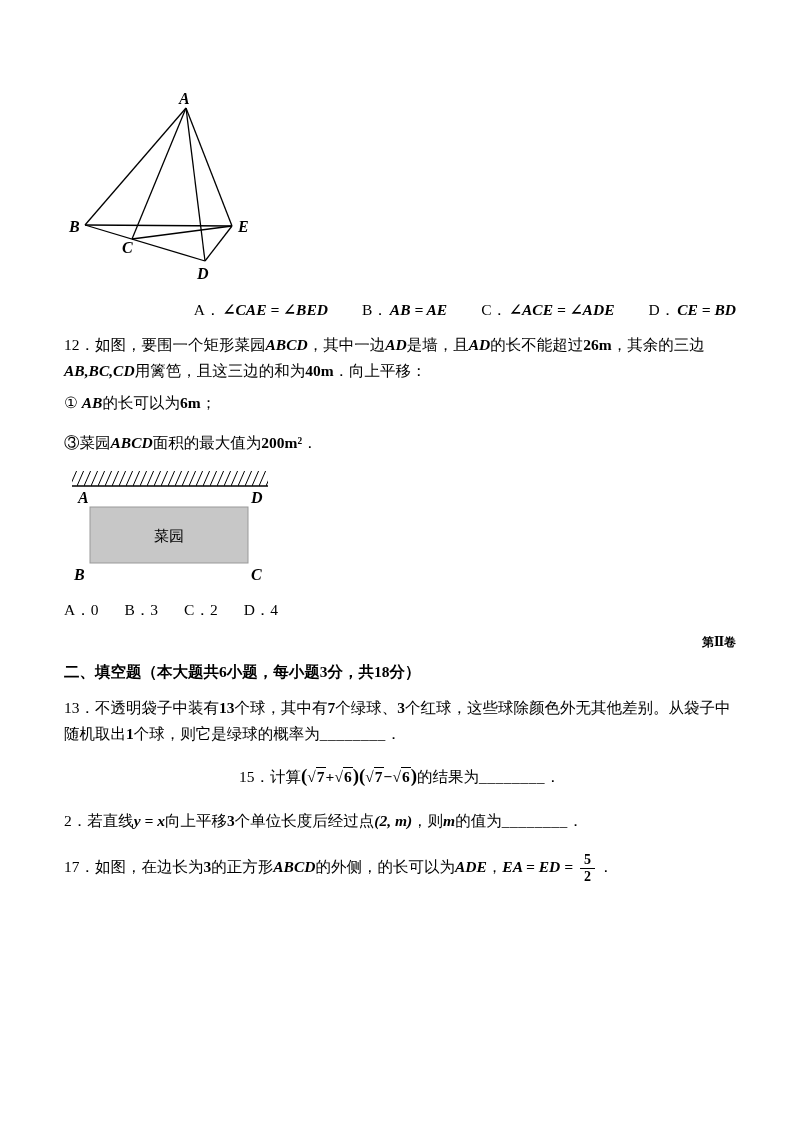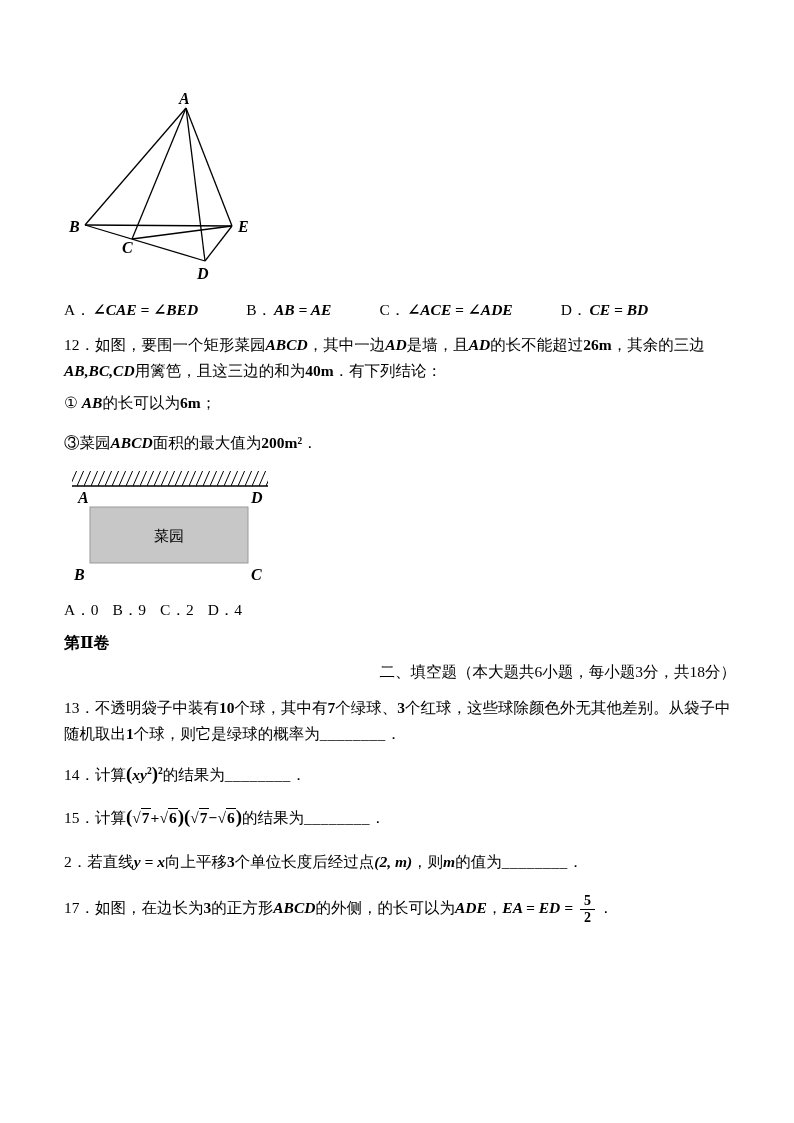--- a/index.html
+++ b/index.html
@@ -7,28 +7,28 @@
   .page{position:relative;width:794px;height:1123px;box-sizing:border-box;
         padding:92px 58px 0 64px;background:#fff;overflow:hidden;}
   .para{font-size:15.5px;line-height:26px;margin:0;}
   .m{font-style:italic;font-weight:bold;}
   .b{font-weight:bold;}
   .bp{font-weight:bold;font-size:1.22em;}
   sup{font-size:0.62em;font-weight:bold;line-height:0;vertical-align:super;}
   .radn{font-weight:bold;border-top:1.5px solid #000;padding:0 1px;}
   .radw{font-weight:bold;}
   .fig1wrap{margin:0 0 0 4px;height:192px;}
-  .opt-row{display:flex;gap:48px;font-size:15.5px;margin-top:14px;line-height:24px;}
-  .opt-row2{display:flex;gap:14px;font-size:15.5px;margin-top:16px;line-height:24px;}
+  .opt-row{display:flex;gap:34px;font-size:15.5px;margin-top:14px;line-height:24px;justify-content:flex-end;}
+  .opt-row2{display:flex;gap:26px;font-size:15.5px;margin-top:16px;line-height:24px;}
   .opt .ol{margin-right:2px;}
   .mt6{margin-top:6px;}.mt10{margin-top:10px;}.mt12{margin-top:12px;}
-  .mt14{margin-top:14px;font-family:Liberation Serif, serif;}.mt16{margin-top:16px;}.mt18{margin-top:18px;}
+  .mt14{margin-top:14px;font-family:Liberation Serif, serif;}.mt16{margin-top:16px;text-align:center;}.mt18{margin-top:18px;}
   .fig2wrap{margin:14px 0 0 6px;height:112px;}
-  .center-title{text-align:left;font-weight:bold;font-size:16px;margin:8px 0 0 0;line-height:25px;}
-  .section{font-weight:normal;font-size:15.5px;margin:4px 0 0 0;line-height:26px;text-align:right;}
+  .center-title{text-align:right;font-weight:bold;font-size:12px;margin:8px 0 0 0;line-height:25px;}
+  .section{font-weight:bold;font-size:15.5px;margin:4px 0 0 0;line-height:26px;}
   .vlab{font-style:italic;font-weight:bold;font-size:16px;font-family:"Liberation Serif","DejaVu Serif",serif;}
   .cnlab{font-size:15px;font-family:"Liberation Serif","DejaVu Serif",serif;}
   .frac{display:inline-flex;flex-direction:column;align-items:center;vertical-align:middle;
         font-weight:bold;font-size:14px;line-height:1.15;margin:0 3px;}
   .frac .fnum{padding:0 4px;border-bottom:1.6px solid #000;}
   .blank{letter-spacing:0.5px;}
 </style>
 </head>
 <body>
 
@@ -58,21 +58,21 @@
     <span class="opt"><span class="ol">A．</span><span class="m">∠CAE = ∠BED</span></span>
     <span class="opt"><span class="ol">B．</span><span class="m">AB = AE</span></span>
     <span class="opt"><span class="ol">C．</span><span class="m">∠ACE = ∠ADE</span></span>
     <span class="opt"><span class="ol">D．</span><span class="m">CE = BD</span></span>
   </div>
 
   <p class="para mt10">
     <span>12．如图，要围一个矩形菜园</span><span class="m">ABCD</span><span>，其中一边</span><span class="m">AD</span><span>是墙，且</span><span class="m">AD</span><span>的长不能超过</span><span class="b">26m</span><span>，其余的三边</span>
   </p>
   <p class="para">
-    <span class="m">AB,BC,CD</span><span>用篱笆，且这三边的和为</span><span class="b">40m</span><span>．有下列结论：</span>
+    <span class="m">AB,BC,CD</span><span>用篱笆，且这三边的和为</span><span class="b">40m</span><span>．向上平移：</span>
   </p>
   <p class="para mt6">
     <span>① </span><span class="m">AB</span><span>的长可以为</span><span class="b">6m</span><span>；</span>
   </p>
   <p class="para mt14">
     <span>③菜园</span><span class="m">ABCD</span><span>面积的最大值为</span><span class="b">200m²</span><span>．</span>
   </p>
 
   <div class="fig2wrap">
     <svg width="205" height="112" viewBox="0 0 205 112">
@@ -87,36 +87,33 @@
       <text class="vlab" x="181" y="33">D</text>
       <rect x="20" y="37" width="158" height="56" fill="#c7c7c7" stroke="#999999" stroke-width="1"></rect>
       <text class="cnlab" x="99" y="71" text-anchor="middle">菜园</text>
       <text class="vlab" x="4" y="110">B</text>
       <text class="vlab" x="181" y="110">C</text>
     </svg>
   </div>
 
   <div class="opt-row2">
     <span>A．0</span>
-    <span>B．9</span>
+    <span>B．3</span>
     <span>C．2</span>
     <span>D．4</span>
   </div>
 
   <p class="center-title">第Ⅱ卷</p>
 
   <p class="section">二、填空题（本大题共6小题，每小题3分，共18分）</p>
 
   <p class="para mt10">
-    <span>13．不透明袋子中装有</span><span class="b">10</span><span>个球，其中有</span><span class="b">7</span><span>个绿球、</span><span class="b">3</span><span>个红球，这些球除颜色外无其他差别。从袋子中随机取出</span><span class="b">1</span><span>个球，则它是绿球的概率为</span><span class="blank">________．</span>
+    <span>13．不透明袋子中装有</span><span class="b">13</span><span>个球，其中有</span><span class="b">7</span><span>个绿球、</span><span class="b">3</span><span>个红球，这些球除颜色外无其他差别。从袋子中随机取出</span><span class="b">1</span><span>个球，则它是绿球的概率为</span><span class="blank">________．</span>
   </p>
 
-  <p class="para mt14">
-    <span>14．计算</span><span class="bp">(</span><span class="m">xy</span><sup>2</sup><span class="bp">)</span><sup>2</sup><span>的结果为</span><span class="blank">________．</span>
-  </p>
 
   <p class="para mt16">
     <span>15．计算</span><span class="bp">(</span><span class="radw">√</span><span class="radn">7</span><span class="b">+</span><span class="radw">√</span><span class="radn">6</span><span class="bp">)</span><span class="bp">(</span><span class="radw">√</span><span class="radn">7</span><span class="b">−</span><span class="radw">√</span><span class="radn">6</span><span class="bp">)</span><span>的结果为</span><span class="blank">________．</span>
   </p>
 
   <p class="para mt18">
     <span>2．若直线</span><span class="m">y = x</span><span>向上平移</span><span class="b">3</span><span>个单位长度后经过点</span><span class="m">(2, m)</span><span>，则</span><span class="m">m</span><span>的值为</span><span class="blank">________．</span>
   </p>
 
   <p class="para mt18">

